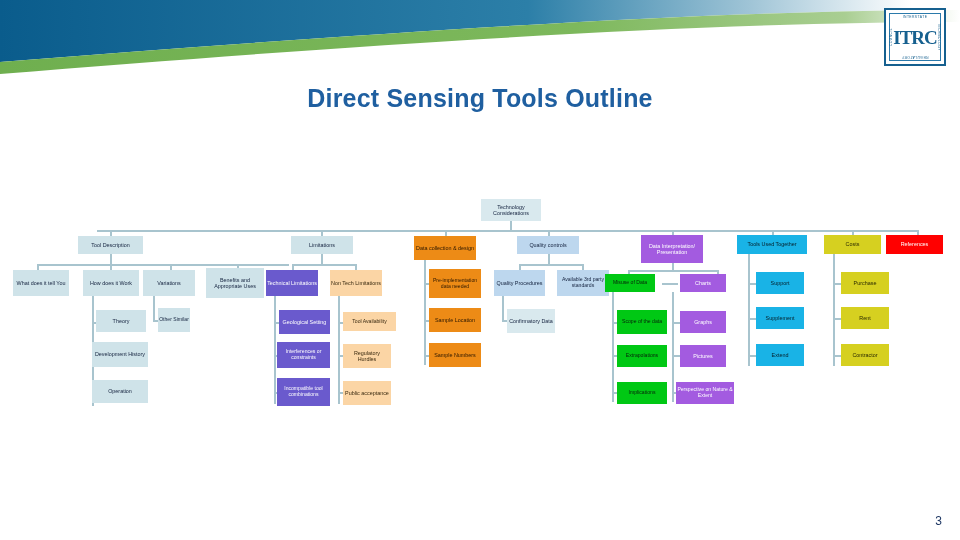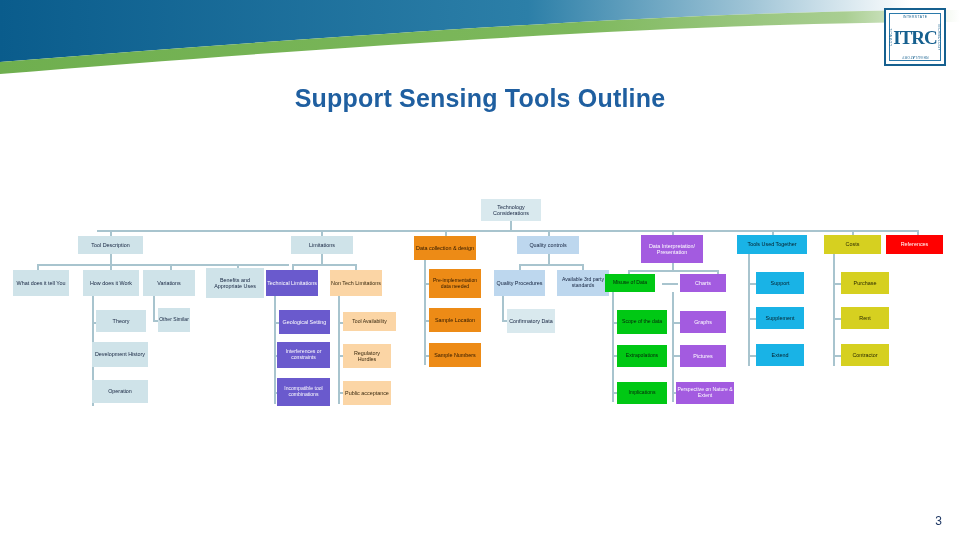--- a/index.html
+++ b/index.html
@@ -82,21 +82,21 @@
 
 <div id="logo">
   <div class="ring"></div>
   <div class="lt top">INTERSTATE</div>
   <div class="lt rgt">TECHNOLOGY</div>
   <div class="lt bot">REGULATORY</div>
   <div class="lt lft">COUNCIL</div>
   <div class="itrc">ITRC</div>
 </div>
 
-<div id="page-title">Support Sensing Tools Outline</div>
+<div id="page-title">Direct Sensing Tools Outline</div>
 
 <div id="diagram">
 
   <div class="node c-lightb" style="left:481px;top:199px;width:60px;height:22px;">Technology Considerations</div>
 
   <div class="conn v" style="left:510px;top:221px;height:10px;"></div>
   <div class="conn h" style="left:97px;top:230px;width:822px;"></div>
 
   <div class="conn v" style="left:110px;top:230px;height:35px;"></div>
   <div class="conn v" style="left:321px;top:230px;height:35px;"></div>

